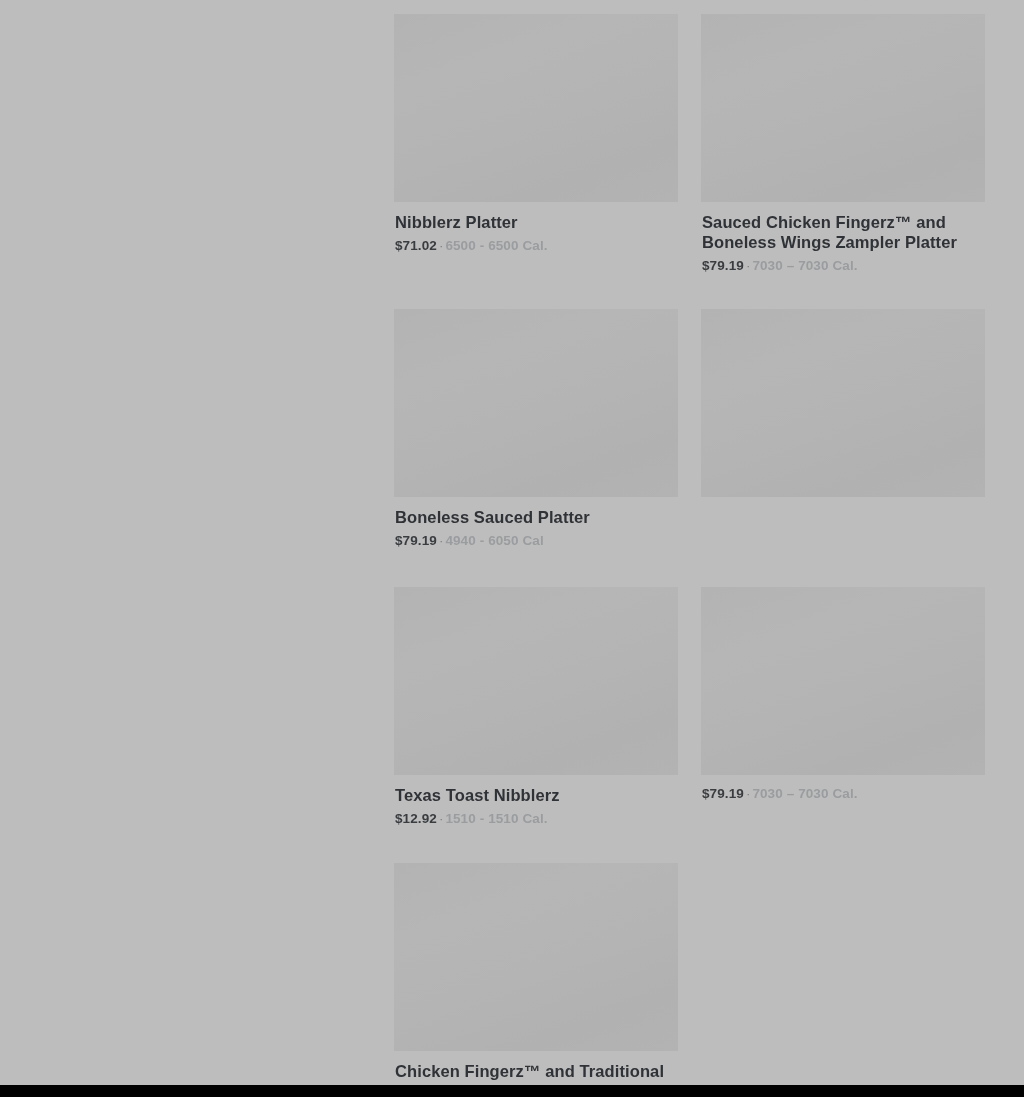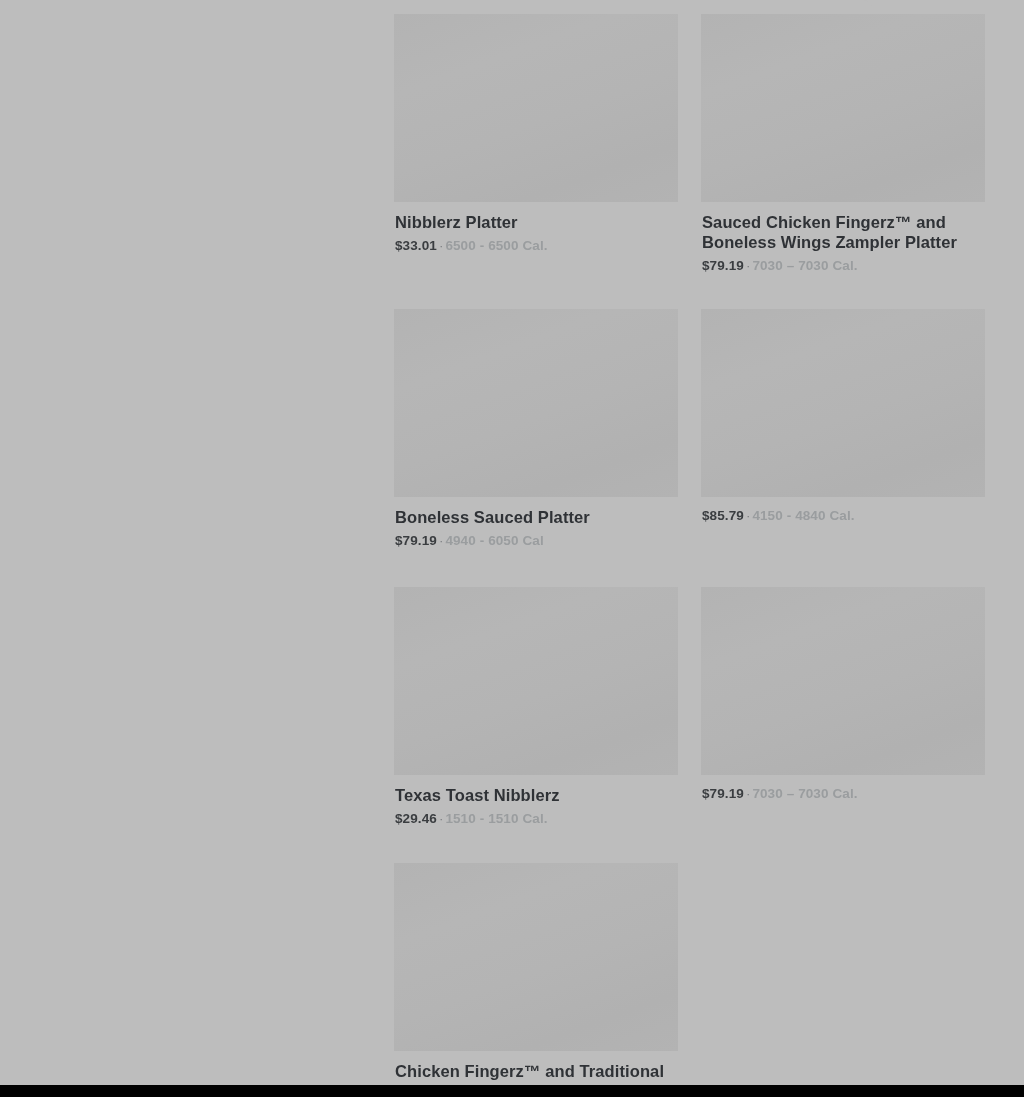--- a/index.html
+++ b/index.html
@@ -142,21 +142,21 @@
   <div id="right-gutter"></div>
 
   <div id="menu-grid">
 
     <div class="grid-row">
       <div class="menu-card">
         <div class="card-image"></div>
         <div class="card-body">
           <div class="card-title">Nibblerz Platter</div>
           <div class="card-meta">
-            <span class="card-price">$33.01</span><span class="meta-sep">·</span><span class="card-calories">6500 - 6500 Cal.</span>
+            <span class="card-price">$71.02</span><span class="meta-sep">·</span><span class="card-calories">6500 - 6500 Cal.</span>
           </div>
         </div>
       </div>
       <div class="menu-card">
         <div class="card-image"></div>
         <div class="card-body">
           <div class="card-title">Sauced Chicken Fingerz™ and Boneless Wings Zampler Platter</div>
           <div class="card-meta">
             <span class="card-price">$79.19</span><span class="meta-sep">·</span><span class="card-calories">7030 – 7030 Cal.</span>
           </div>
@@ -172,36 +172,33 @@
         <div class="card-body">
           <div class="card-title">Boneless Sauced Platter</div>
           <div class="card-meta">
             <span class="card-price">$79.19</span><span class="meta-sep">·</span><span class="card-calories">4940 - 6050 Cal</span>
           </div>
         </div>
       </div>
       <div class="menu-card">
         <div class="card-image"></div>
         <div class="card-body">
-          <div class="card-meta">
-            <span class="card-price">$85.79</span><span class="meta-sep">·</span><span class="card-calories">4150 - 4840 Cal.</span>
-          </div>
         </div>
       </div>
     </div>
 
     <div class="row-gap-b"></div>
 
     <div class="grid-row">
       <div class="menu-card">
         <div class="card-image"></div>
         <div class="card-body">
           <div class="card-title">Texas Toast Nibblerz</div>
           <div class="card-meta">
-            <span class="card-price">$29.46</span><span class="meta-sep">·</span><span class="card-calories">1510 - 1510 Cal.</span>
+            <span class="card-price">$12.92</span><span class="meta-sep">·</span><span class="card-calories">1510 - 1510 Cal.</span>
           </div>
         </div>
       </div>
       <div class="menu-card">
         <div class="card-image"></div>
         <div class="card-body">
           <div class="card-meta">
             <span class="card-price">$79.19</span><span class="meta-sep">·</span><span class="card-calories">7030 – 7030 Cal.</span>
           </div>
         </div>

